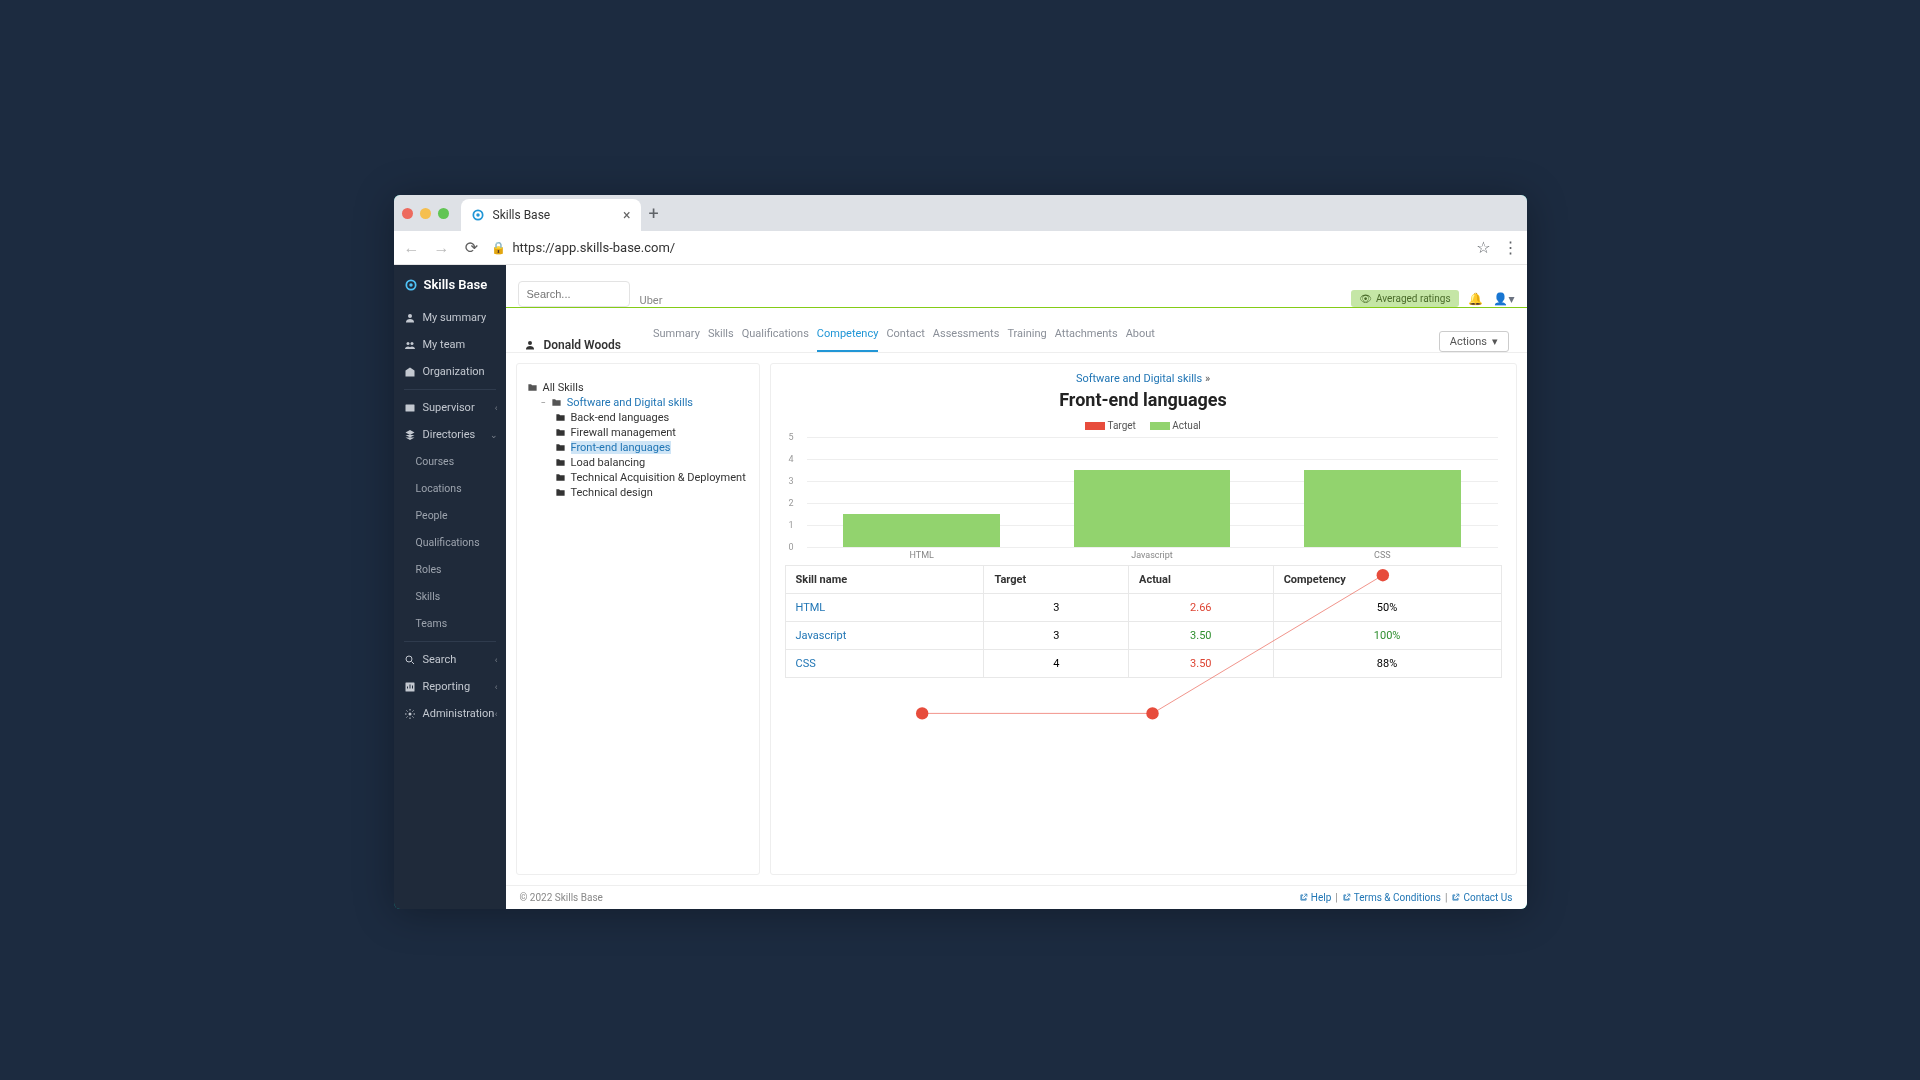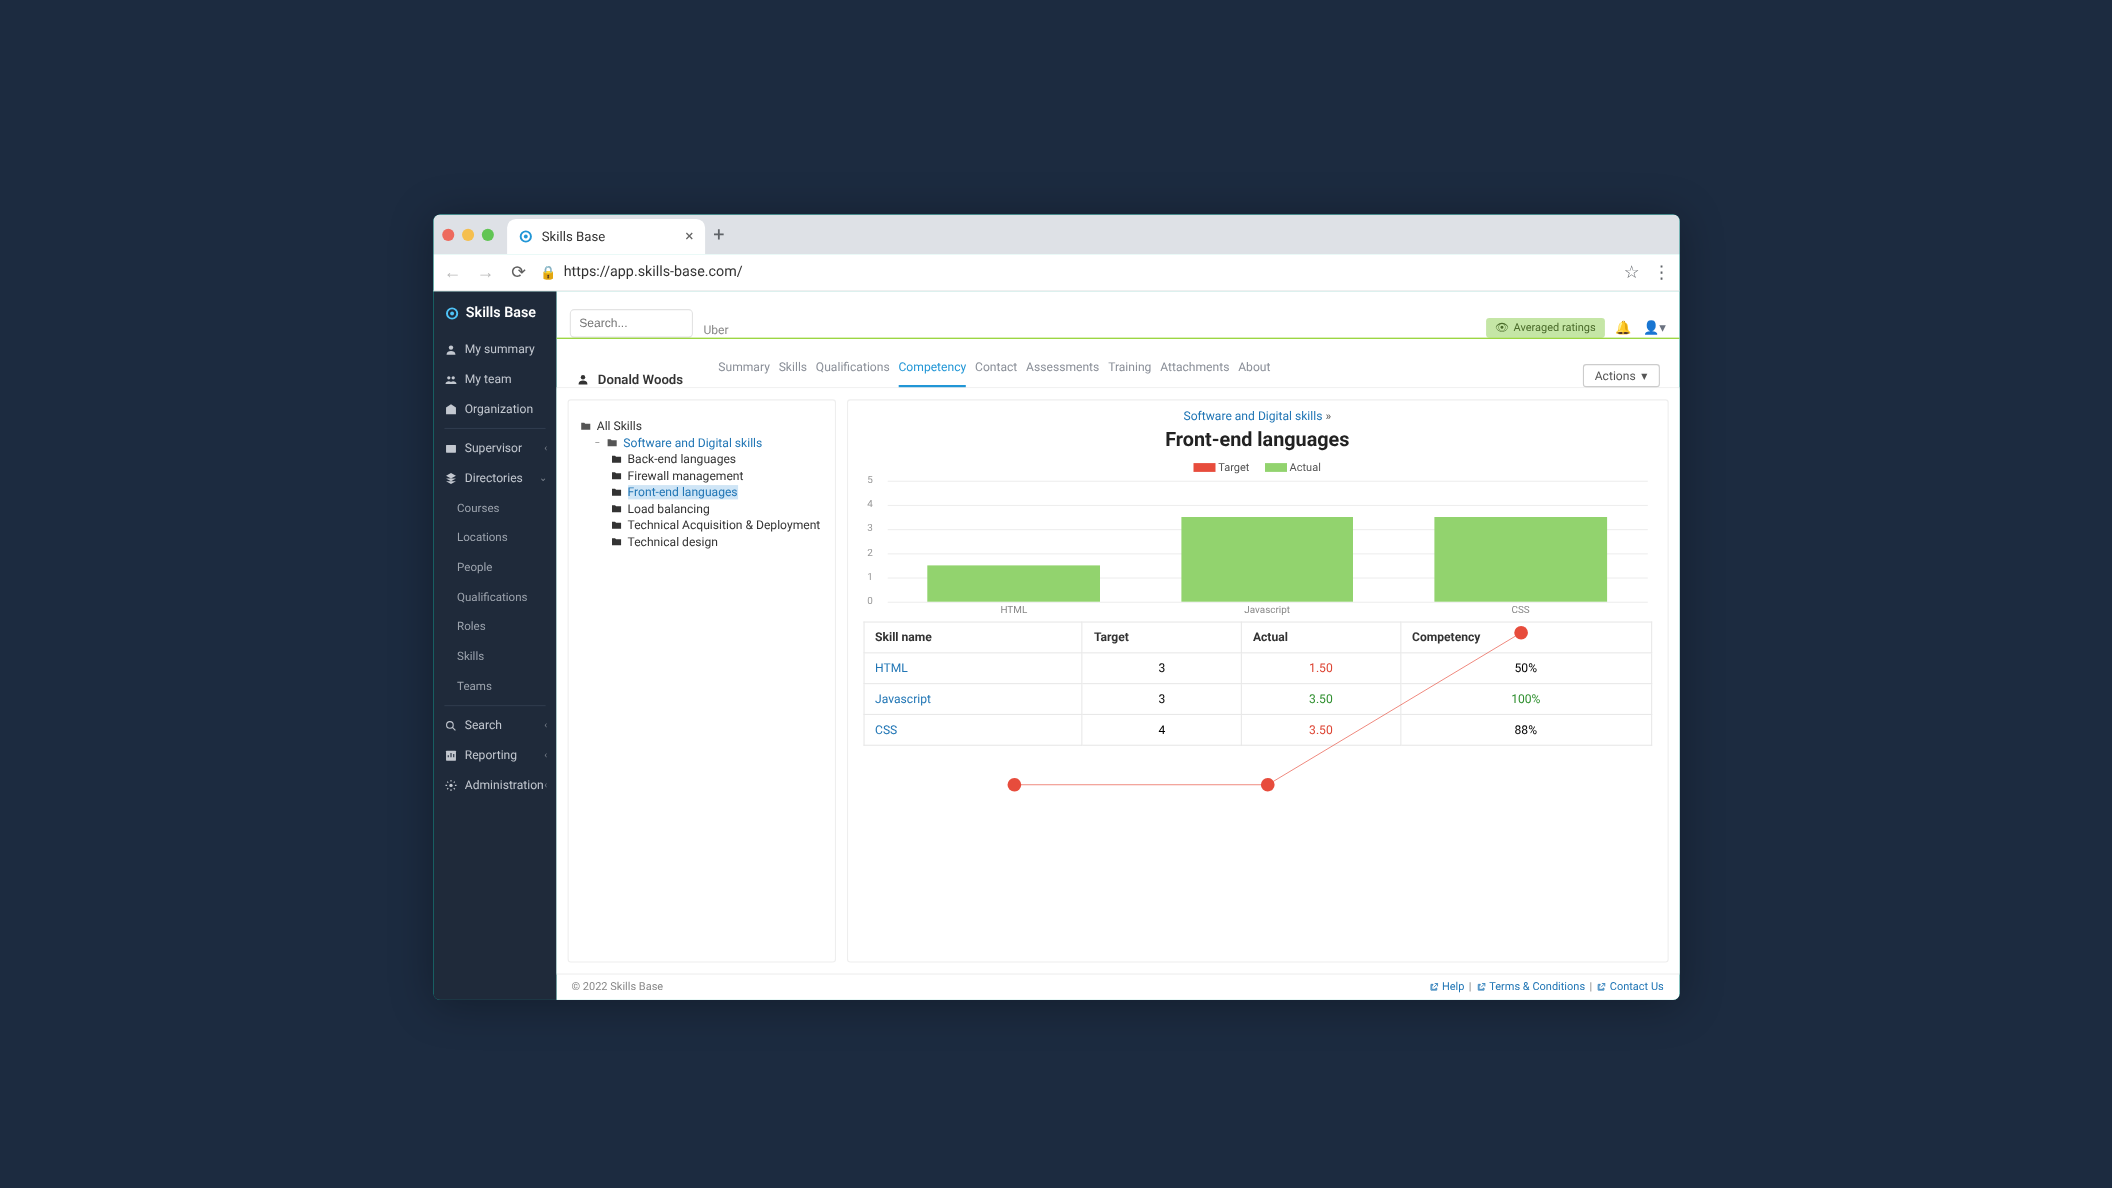--- a/index.html
+++ b/index.html
@@ -372,21 +372,21 @@
                   <th>Skill name</th>
                   <th>Target</th>
                   <th>Actual</th>
                   <th>Competency</th>
                 </tr>
               </thead>
             <tbody id="tbody">
                 <tr>
      <td><a class="skill-link">HTML</a></td>
      <td class="num">3</td>
-     <td class="num red">1.50</td>
+     <td class="num red">2.66</td>
      <td class="num ">50%</td>
                 </tr>
                 <tr>
      <td><a class="skill-link">Javascript</a></td>
      <td class="num">3</td>
      <td class="num green">3.50</td>
      <td class="num green">100%</td>
                 </tr>
                 <tr>
      <td><a class="skill-link">CSS</a></td>

